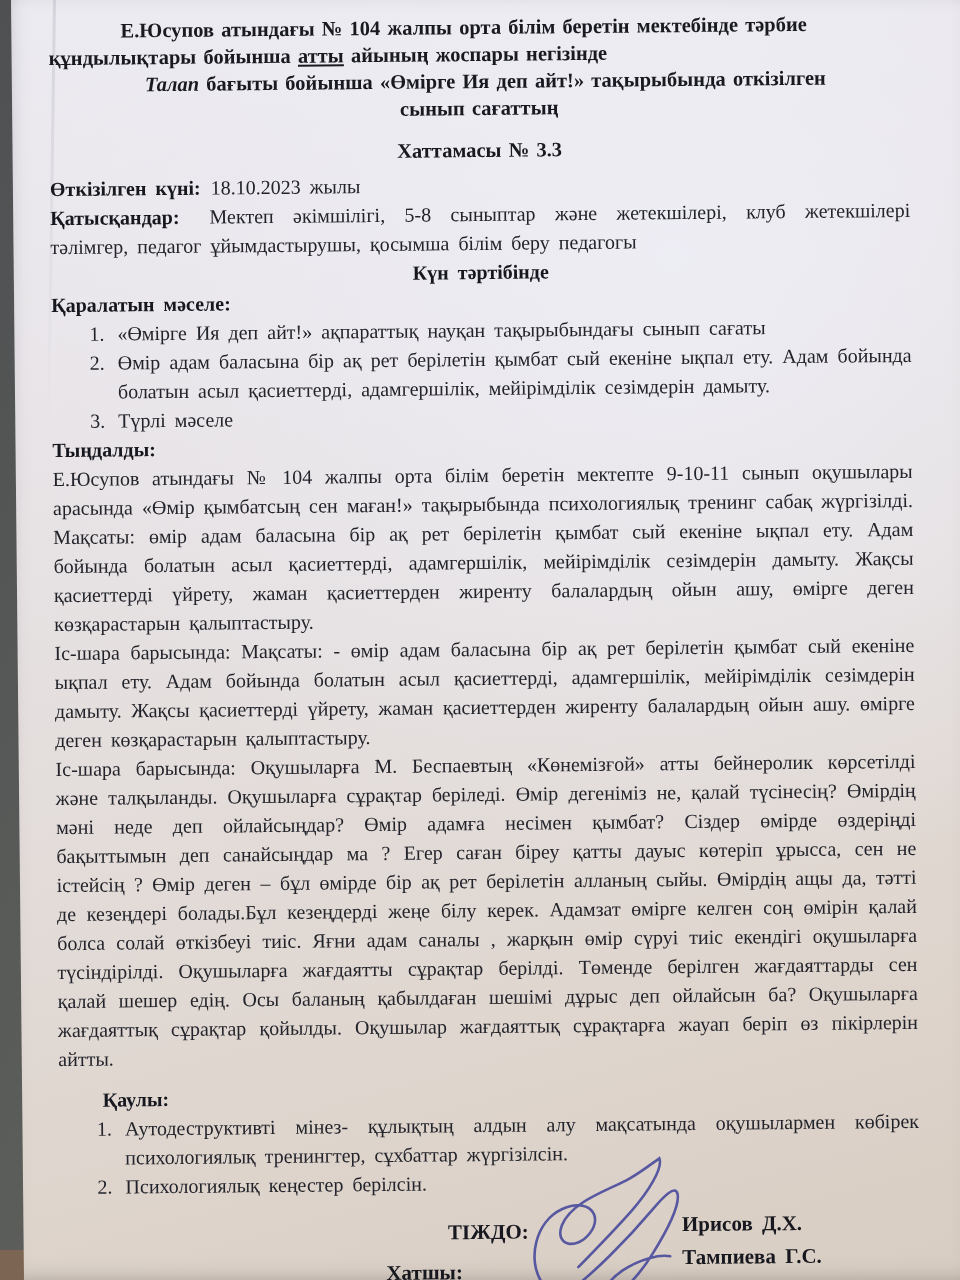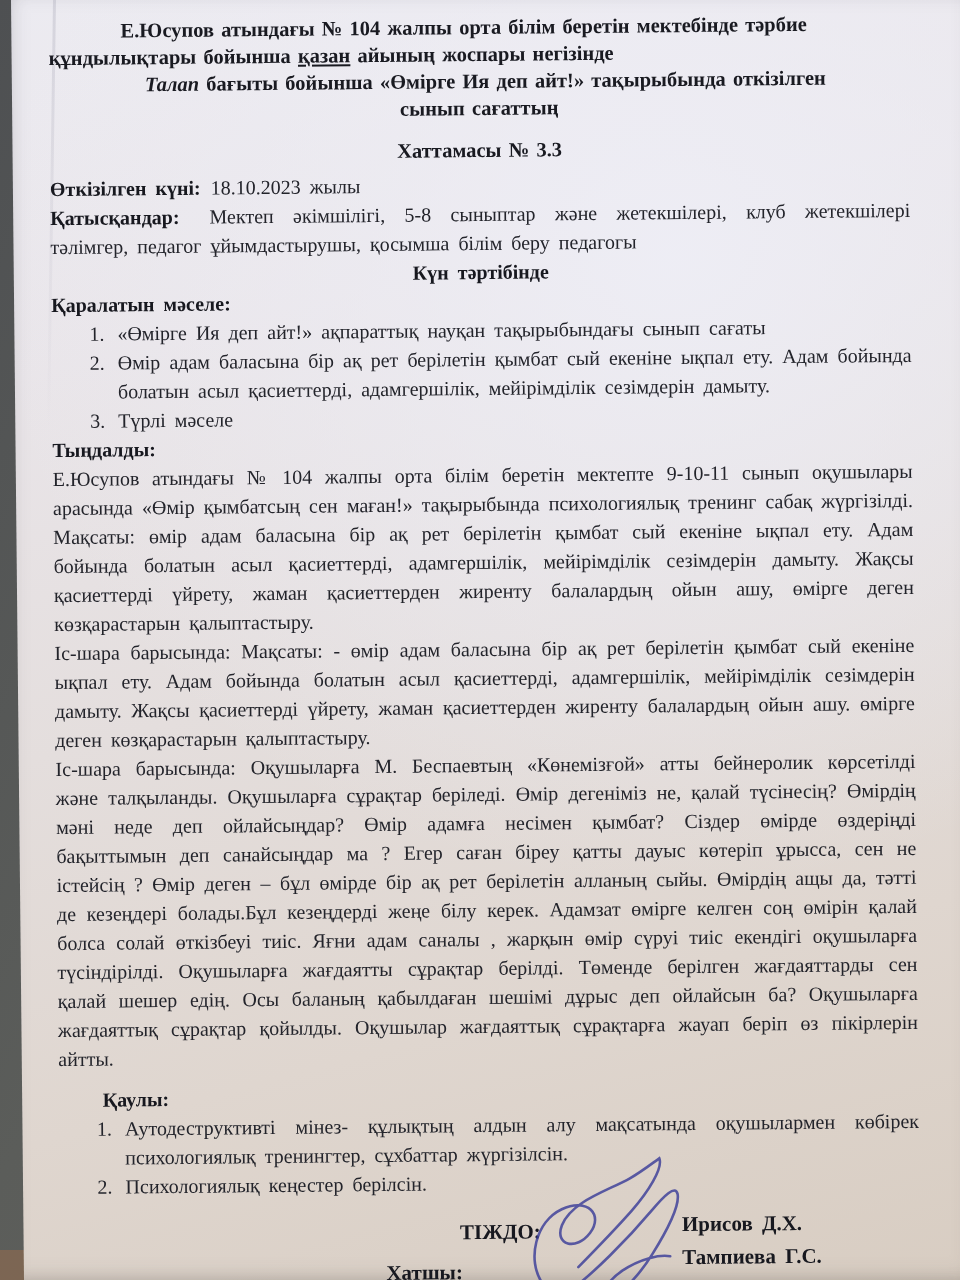--- a/index.html
+++ b/index.html
@@ -43,38 +43,38 @@
   .lbl-gap-sm{margin-right:10px;}
   .lbl-gap-lg{margin-right:30px;}
   .par,.meta-par{text-align:justify;margin:0;}
   .center-h{text-align:center;font-weight:bold;color:#17181f;}
   .bold-label{font-weight:bold;color:#17181f;}
   ol.num-list{margin:0;padding:0 0 0 62px;text-align:justify;}
   ol.num-list li{padding-left:4px;}
   .resolution-label{margin-top:12px;margin-left:44px;}
   .res-list{margin-bottom:0;}
   .footer{position:relative;height:150px;margin-top:4px;}
-  .tizhdo{position:absolute;left:400px;top:16px;font-size:21px;}
+  .tizhdo{position:absolute;left:388px;top:16px;font-size:21px;}
   .khatshy{position:absolute;left:326px;top:56px;font-size:21px;}
   .names{position:absolute;left:622px;top:8px;font-weight:bold;font-size:21px;line-height:33px;color:#17181f;}
   .signature{position:absolute;left:452px;top:-46px;width:250px;height:185px;}
 </style>
 </head>
 <body>
 
 <div class="bg"></div>
 <div class="bg-corner"></div>
 <div class="paper"></div>
 <div class="crease"></div>
 
 <div class="content">
 
   <div class="title">
     <div class="t-l1"><span>Е.Юсупов атындағы  № 104 жалпы орта білім беретін мектебінде тәрбие</span></div>
-    <div><span>құндылықтары бойынша</span> <span class="u">қазан</span> <span>айының жоспары негізінде</span></div>
+    <div><span>құндылықтары бойынша</span> <span class="u">атты</span> <span>айының жоспары негізінде</span></div>
     <div class="t-l3"><span class="it">Талап</span> <span>бағыты бойынша «Өмірге Ия деп айт!»  тақырыбында откізілген</span></div>
     <div class="t-center">сынып сағаттың</div>
   </div>
 
   <div class="protocol">Хаттамасы № 3.3</div>
 
   <div class="meta-line">
     <b class="lbl-gap-sm">Өткізілген күні:</b><span>18.10.2023 жылы</span>
   </div>
 

